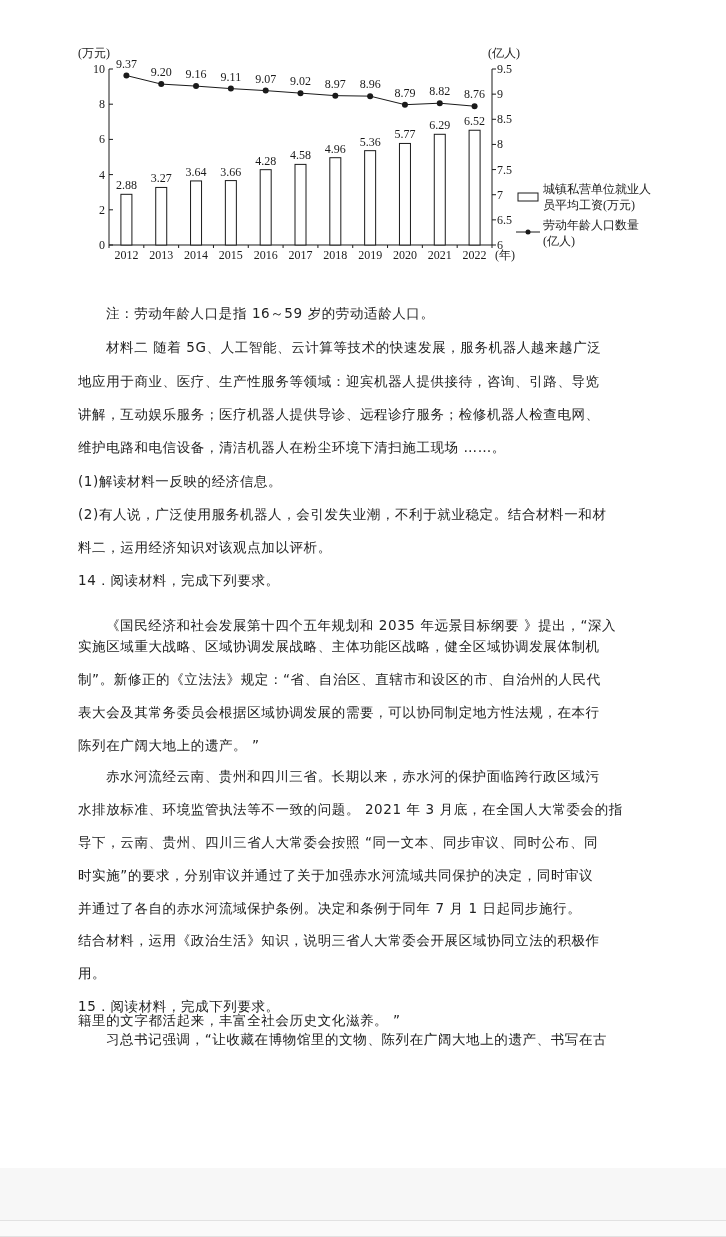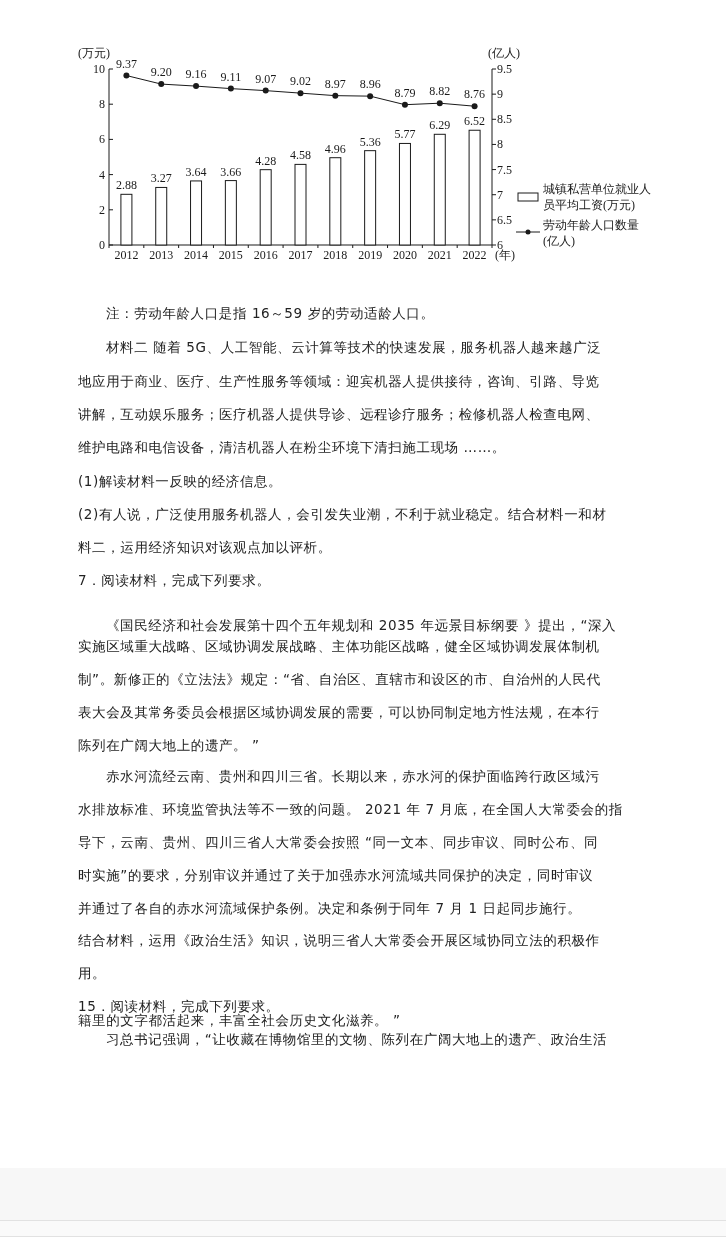--- a/index.html
+++ b/index.html
@@ -135,37 +135,37 @@
 
   <div class="line indent" style="top:339px;">材料二    随着 5G、人工智能、云计算等技术的快速发展，服务机器人越来越广泛</div>
   <div class="line" style="top:373px;">地应用于商业、医疗、生产性服务等领域：迎宾机器人提供接待，咨询、引路、导览</div>
   <div class="line" style="top:406px;">讲解，互动娱乐服务；医疗机器人提供导诊、远程诊疗服务；检修机器人检查电网、</div>
   <div class="line" style="top:439px;">维护电路和电信设备，清洁机器人在粉尘环境下清扫施工现场 ……。</div>
 
   <div class="line" style="top:473px;">(1)解读材料一反映的经济信息。</div>
   <div class="line" style="top:506px;">(2)有人说，广泛使用服务机器人，会引发失业潮，不利于就业稳定。结合材料一和材</div>
   <div class="line" style="top:539px;">料二，运用经济知识对该观点加以评析。</div>
 
-  <div class="line" style="top:572px;">7．阅读材料，完成下列要求。</div>
+  <div class="line" style="top:572px;">14．阅读材料，完成下列要求。</div>
   <div class="line indent" style="top:617px;">《国民经济和社会发展第十四个五年规划和  2035 年远景目标纲要 》提出，“深入</div>
   <div class="line" style="top:638px;">实施区域重大战略、区域协调发展战略、主体功能区战略，健全区域协调发展体制机</div>
   <div class="line" style="top:671px;">制”。新修正的《立法法》规定：“省、自治区、直辖市和设区的市、自治州的人民代</div>
   <div class="line" style="top:704px;">表大会及其常务委员会根据区域协调发展的需要，可以协同制定地方性法规，在本行</div>
   <div class="line" style="top:737px;">陈列在广阔大地上的遗产。 ”</div>
 
   <div class="line indent" style="top:768px;">赤水河流经云南、贵州和四川三省。长期以来，赤水河的保护面临跨行政区域污</div>
-  <div class="line" style="top:801px;">水排放标准、环境监管执法等不一致的问题。 2021 年 7 月底，在全国人大常委会的指</div>
+  <div class="line" style="top:801px;">水排放标准、环境监管执法等不一致的问题。 2021 年 3 月底，在全国人大常委会的指</div>
   <div class="line" style="top:834px;">导下，云南、贵州、四川三省人大常委会按照 “同一文本、同步审议、同时公布、同</div>
   <div class="line" style="top:867px;">时实施”的要求，分别审议并通过了关于加强赤水河流域共同保护的决定，同时审议</div>
   <div class="line" style="top:900px;">并通过了各自的赤水河流域保护条例。决定和条例于同年  7 月 1 日起同步施行。</div>
 
   <div class="line" style="top:932px;">结合材料，运用《政治生活》知识，说明三省人大常委会开展区域协同立法的积极作</div>
   <div class="line" style="top:965px;">用。</div>
 
   <div class="line" style="top:998px;">15．阅读材料，完成下列要求。</div>
-  <div class="line indent" style="top:1031px;">习总书记强调，“让收藏在博物馆里的文物、陈列在广阔大地上的遗产、政治生活</div>
+  <div class="line indent" style="top:1031px;">习总书记强调，“让收藏在博物馆里的文物、陈列在广阔大地上的遗产、书写在古</div>
   <div class="line" style="top:1012px;">籍里的文字都活起来，丰富全社会历史文化滋养。 ”</div>
 </div>
 
 <div class="footer-band"></div>
 <div class="footer-line1"></div>
 <div class="footer-strip"></div>
 <div class="footer-line2"></div>
 
 </body></html>

